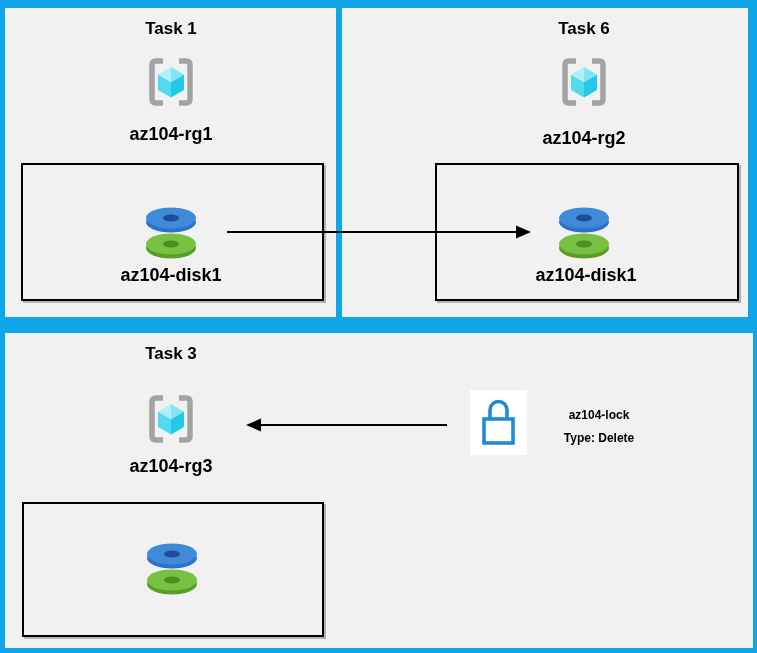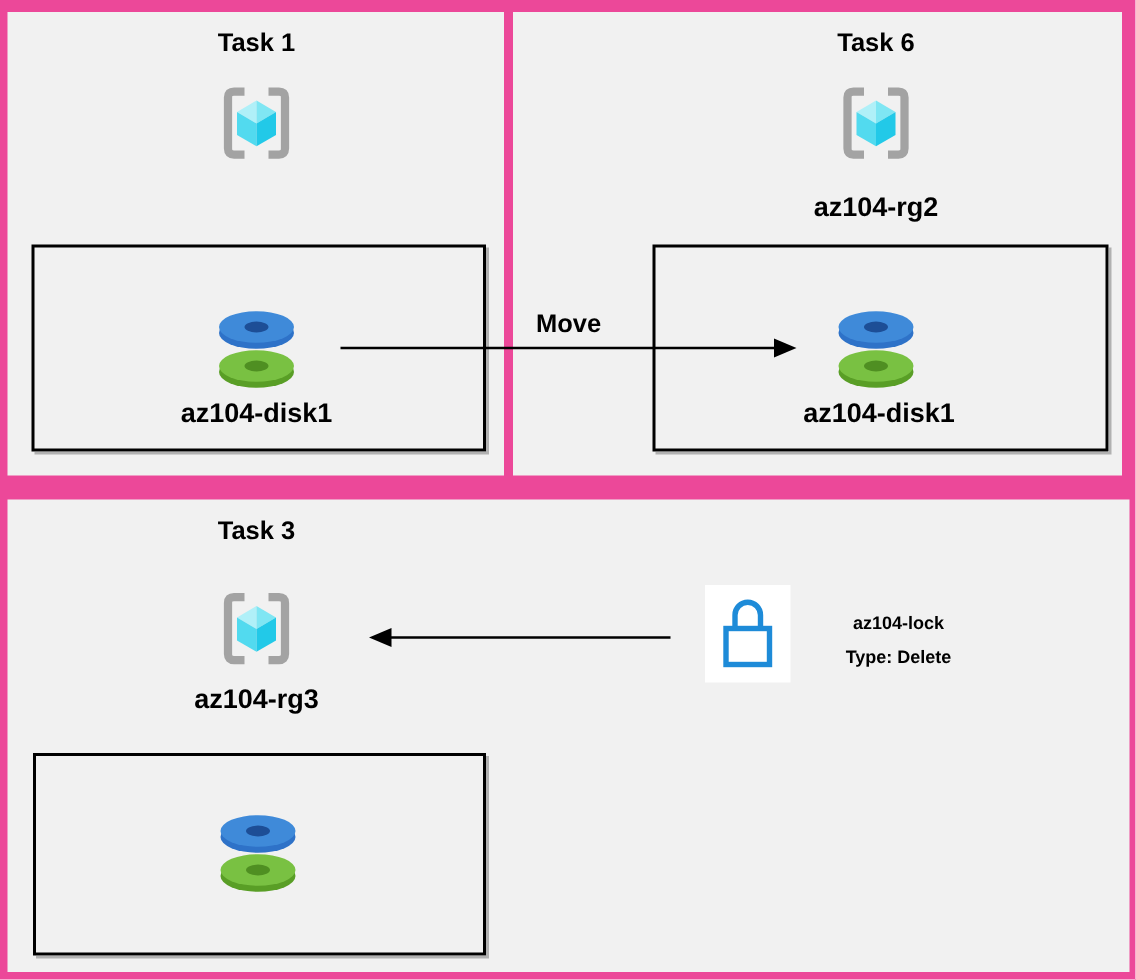--- a/index.html
+++ b/index.html
@@ -1,17 +1,17 @@
 <!DOCTYPE html>
 <html style="--panel-bg: #f1f1f1; --box-border: #000000; --text: #000000; --arrow: #000000; --bracket-gray: #a3a3a3; --cube-top-left: #b0f0f8; --cube-top-right: #7fe6f3; --cube-bottom-left: #52daef; --cube-bottom-right: #22c9e8; --disk-blue-top: #3f8ad9; --disk-blue-side: #2e72c8; --disk-blue-hole: #1d4e96; --disk-green-top: #79c142; --disk-green-side: #599e26; --disk-green-hole: #4f8f22; --lock-blue: #1e8bd8;"><head>
 <meta charset="utf-8">
 <style>
   html,body{margin:0;padding:0;background:#ffffff;}
   .canvas{
-    position:relative;width:757px;height:653px;background:#ec4899;overflow:hidden;
+    position:relative;width:757px;height:653px;background:#0ea5e9;overflow:hidden;
     font-family:"Liberation Sans", sans-serif;color:var(--text,#000);
   }
   .panel{position:absolute;background:var(--panel-bg,#f1f1f1);}
   .panel-1{left:5px;top:8px;width:331px;height:309px;}
   .panel-2{left:342px;top:8px;width:406px;height:309px;}
   .panel-3{left:5px;top:333px;width:748px;height:315px;}
 
   .lbl{position:absolute;font-weight:bold;text-align:center;white-space:nowrap;}
   .title{font-size:17px;line-height:20px;}
   .name{font-size:18px;line-height:20px;}
@@ -83,20 +83,21 @@
   <span class="icon rg-1">
     <svg width="56" height="56" viewBox="0 0 56 56">
       <path class="bracket" d="M20 7 H13 Q9 7 9 11 V45 Q9 49 13 49 H20"></path>
       <path class="bracket" d="M36 7 H43 Q47 7 47 11 V45 Q47 49 43 49 H36"></path>
       <polygon class="cube-tl" points="28,13 15,20.7 28,28.3"></polygon>
       <polygon class="cube-tr" points="28,13 41,20.7 28,28.3"></polygon>
       <polygon class="cube-bl" points="15,20.7 15,36 28,43.5 28,28.3"></polygon>
       <polygon class="cube-br" points="41,20.7 41,36 28,43.5 28,28.3"></polygon>
     </svg>
   </span>
+  <div class="lbl name t1-rg">az104-rg1</div>
   <span class="icon disk-1">
     <svg width="54" height="58" viewBox="0 0 54 58">
       <ellipse class="dk-green-side" cx="27" cy="45" rx="25" ry="10.5"></ellipse>
       <ellipse class="dk-green-top" cx="27" cy="41" rx="25" ry="10.5"></ellipse>
       <ellipse class="dk-green-hole" cx="27" cy="41" rx="8" ry="3.6"></ellipse>
       <ellipse class="dk-blue-side" cx="27" cy="19" rx="25" ry="10.5"></ellipse>
       <ellipse class="dk-blue-top" cx="27" cy="15" rx="25" ry="10.5"></ellipse>
       <ellipse class="dk-blue-hole" cx="27" cy="15" rx="8" ry="3.6"></ellipse>
     </svg>
   </span>
@@ -153,21 +154,20 @@
     <svg width="57" height="65" viewBox="0 0 57 65">
       <path class="lock-stroke" d="M20 29 V20 a8.5 8.5 0 0 1 17 0 V29"></path>
       <rect class="lock-stroke" x="14" y="29" width="29" height="24"></rect>
     </svg>
   </div>
   <div class="lbl lock-text">
     <div>az104-lock</div>
     <div>Type: Delete</div>
   </div>
 
-  <div class="lbl title move-lbl">Move</div>
 
   <svg class="arrows">
     <g>
       <line class="arrow-stroke" x1="227" y1="232" x2="518" y2="232"></line>
       <polygon class="arrow-fill" points="531,232 516,225.6 516,238.4"></polygon>
     </g>
     <g>
       <line class="arrow-stroke" x1="447" y1="425" x2="260" y2="425"></line>
       <polygon class="arrow-fill" points="246,425 261,418.6 261,431.4"></polygon>
     </g>

